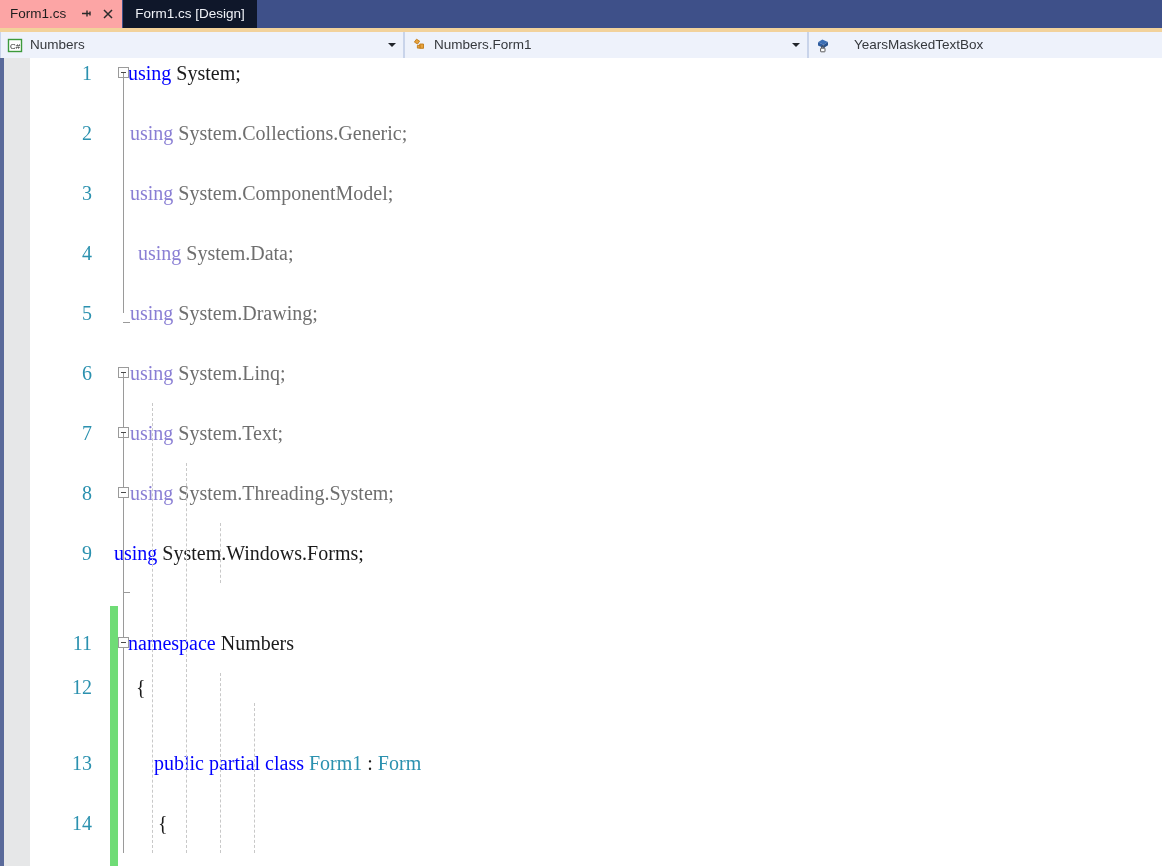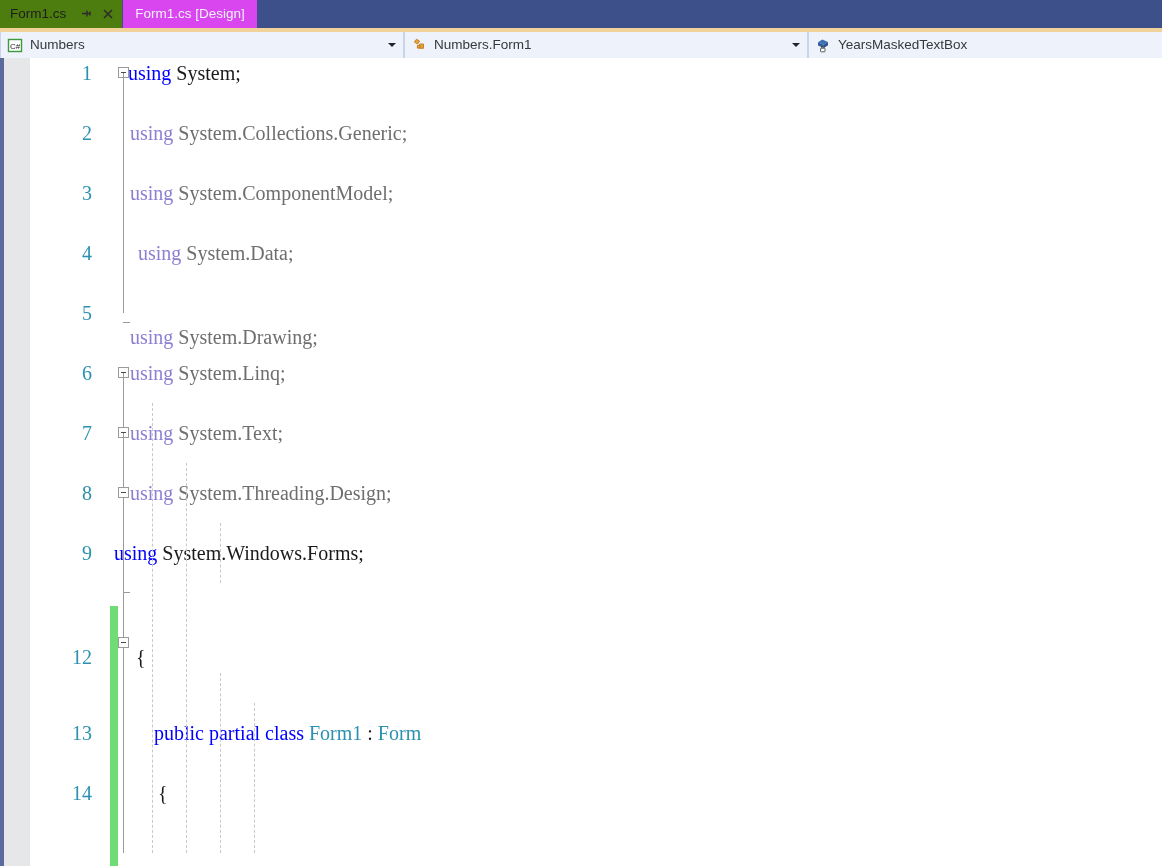--- a/index.html
+++ b/index.html
@@ -27,26 +27,26 @@
     display: flex;
     align-items: center;
     height: 28px;
     box-sizing: border-box;
     font-family: "Liberation Sans", sans-serif;
     font-size: 13.5px;
     white-space: nowrap;
     user-select: none;
   }
   .tab.active {
-    background: #4d7c0f;
+    background: #fca5a5;
     color: #1E1E1E;
     padding: 0 7px 0 10px;
   }
   .tab.inactive {
-    background: #d946ef;
+    background: #0f172a;
     color: #F0F2F8;
     padding: 0 12px 0 12px;
     margin-left: 1px;
   }
   .tab-label { line-height: 28px; }
   .tab-pin {
     margin-left: 13px;
     width: 14px;
     height: 14px;
     position: relative;
@@ -82,21 +82,21 @@
     position: relative;
     font-family: "Liberation Sans", sans-serif;
     font-size: 13.5px;
     color: #35383D;
     padding-left: 6px;
     white-space: nowrap;
     overflow: hidden;
   }
   .navcombo.c1 { width: 404px; }
   .navcombo.c2 { width: 404px; }
-  .navcombo.c3 { width: 354px; border-right: none; }
+  .navcombo.c3 { width: 354px; border-right: none; gap: 16px; }
   .nav-icon {
     width: 17px;
     height: 17px;
     margin-right: 6px;
     flex: 0 0 auto;
     display: block;
   }
   .nav-label { line-height: 24px; }
   .nav-arrow {
     position: absolute;
@@ -283,37 +283,41 @@
       <div class="line" style="top: 60px;">
         <span class="lineno">3</span>
         <span class="code" style="left: 130px;"><span class="dimkw">using</span><span class="dim"> System.ComponentModel;</span></span>
       </div>
       <div class="line" style="top: 90px;">
         <span class="lineno">4</span>
         <span class="code" style="left: 130px; margin-left: 8px;"><span class="dimkw">using</span><span class="dim"> System.Data;</span></span>
       </div>
       <div class="line" style="top: 120px;">
         <span class="lineno">5</span>
-        <span class="code" style="left: 130px; margin-top: 24px;"><span class="dimkw">using</span><span class="dim"> System.Drawing;</span></span>
+        <span class="code" style="left: 130px;"><span class="dimkw">using</span><span class="dim"> System.Drawing;</span></span>
       </div>
       <div class="line" style="top: 150px;">
         <span class="lineno">6</span>
         <span class="code" style="left: 130px;"><span class="dimkw">using</span><span class="dim"> System.Linq;</span></span>
       </div>
       <div class="line" style="top: 180px;">
         <span class="lineno">7</span>
         <span class="code" style="left: 130px;"><span class="dimkw">using</span><span class="dim"> System.Text;</span></span>
       </div>
       <div class="line" style="top: 210px;">
         <span class="lineno">8</span>
-        <span class="code" style="left: 130px;"><span class="dimkw">using</span><span class="dim"> System.Threading.Design;</span></span>
+        <span class="code" style="left: 130px;"><span class="dimkw">using</span><span class="dim"> System.Threading.System;</span></span>
       </div>
       <div class="line" style="top: 240px;">
         <span class="lineno">9</span>
         <span class="code" style="left: 114px;"><span class="kw">using</span><span class="pln"> System.Windows.Forms;</span></span>
+      </div>
+      <div class="line" style="top: 300px;">
+        <span class="lineno">11</span>
+        <span class="code" style="left: 128px;"><span class="kw">namespace</span><span class="pln"> Numbers</span></span>
       </div>
       <div class="line" style="top: 314px;">
         <span class="lineno">12</span>
         <span class="code" style="left: 136px;"><span class="pln">{</span></span>
       </div>
       <div class="line" style="top: 360px;">
         <span class="lineno">13</span>
         <span class="code" style="left: 154px;"><span class="kw">public partial class</span><span class="pln"> </span><span class="typ">Form1</span><span class="pln"> : </span><span class="typ">Form</span></span>
       </div>
       <div class="line" style="top: 390px;">

